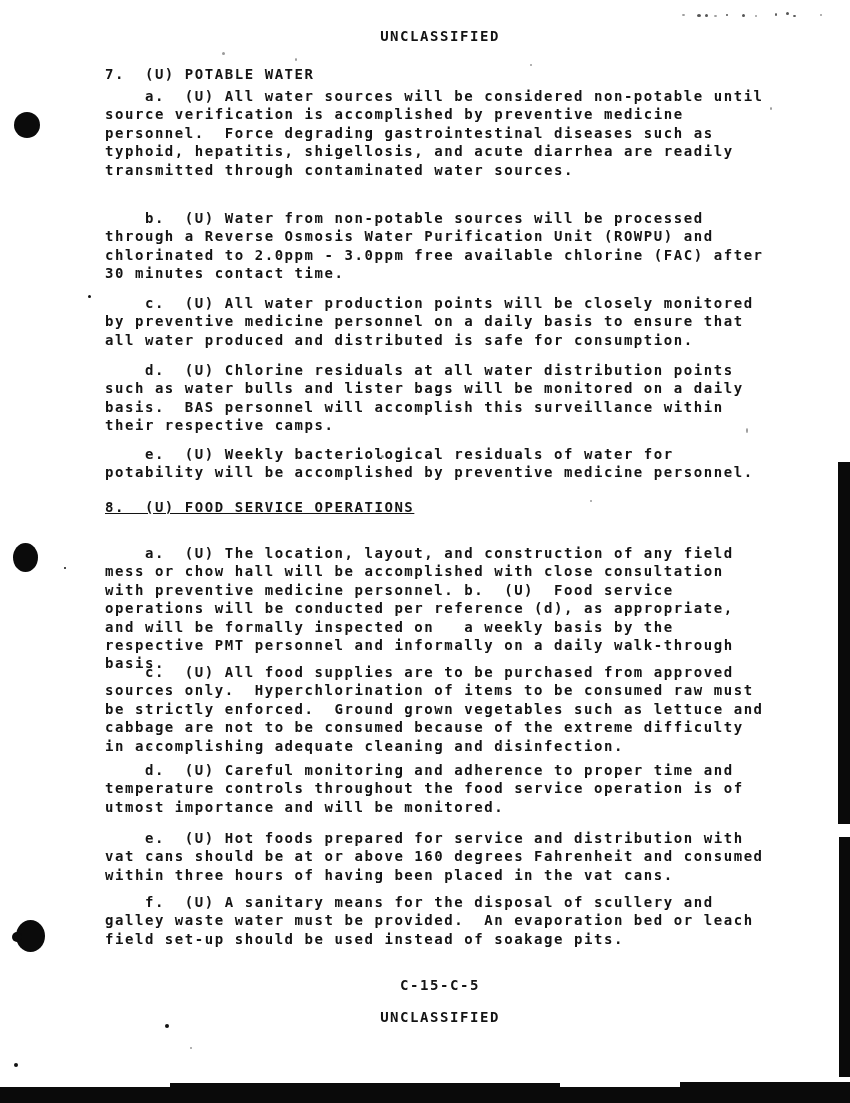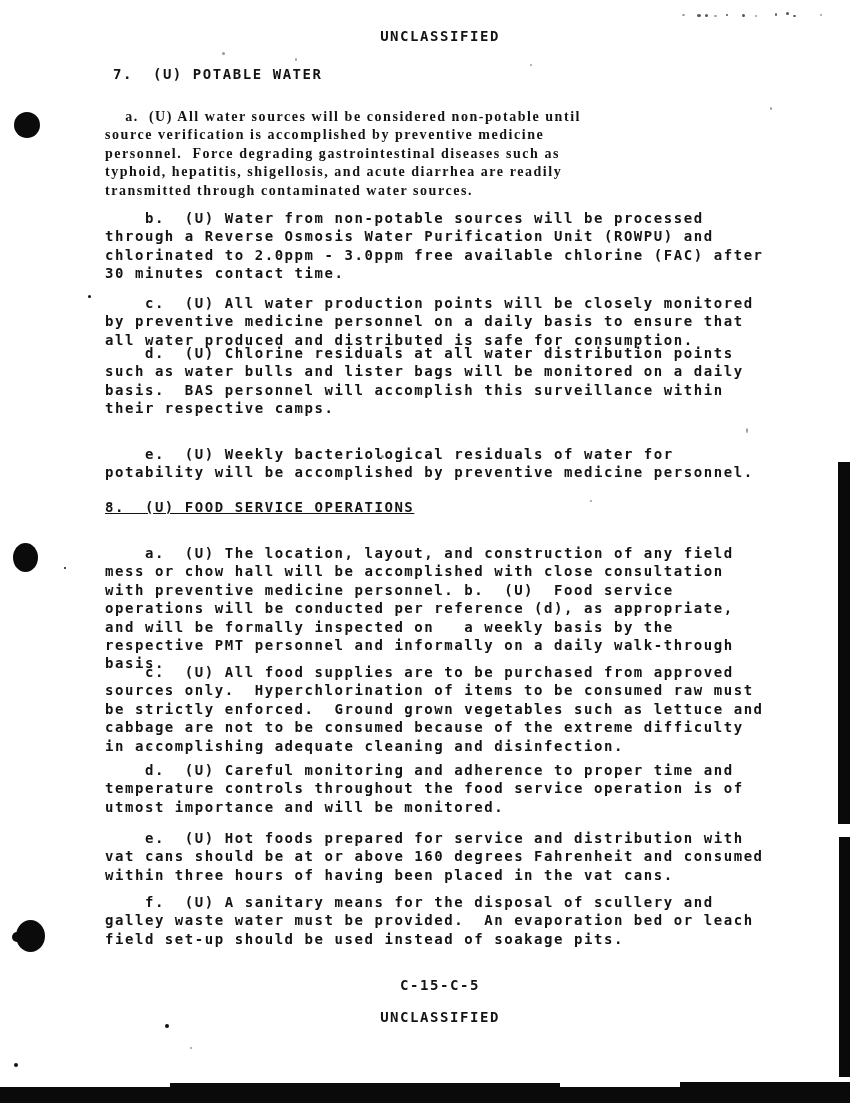--- a/index.html
+++ b/index.html
@@ -24,38 +24,38 @@
   .speck.dark{background:#111;}
   .speck.light{background:#9a9a9a;}
 </style>
 </head>
 <body>
 
 <div id="page">
 
   <div class="centered" style="top:27px;">UNCLASSIFIED</div>
 
-  <div class="heading" style="top:65px;margin-left:8px;">7.  (U) POTABLE WATER</div>
+  <div class="heading" style="top:65px;">7.  (U) POTABLE WATER</div>
 
-  <div class="para" style="top:108px;font-family:Liberation Serif, serif;">    a.  (U) All water sources will be considered non-potable until
+  <div class="para" style="top:87px;">    a.  (U) All water sources will be considered non-potable until
 source verification is accomplished by preventive medicine
 personnel.  Force degrading gastrointestinal diseases such as
 typhoid, hepatitis, shigellosis, and acute diarrhea are readily
 transmitted through contaminated water sources.</div>
 
   <div class="para" style="top:209px;">    b.  (U) Water from non-potable sources will be processed
 through a Reverse Osmosis Water Purification Unit (ROWPU) and
 chlorinated to 2.0ppm - 3.0ppm free available chlorine (FAC) after
 30 minutes contact time.</div>
 
   <div class="para" style="top:294px;">    c.  (U) All water production points will be closely monitored
 by preventive medicine personnel on a daily basis to ensure that
 all water produced and distributed is safe for consumption.</div>
 
-  <div class="para" style="top:344px;">    d.  (U) Chlorine residuals at all water distribution points
+  <div class="para" style="top:361px;">    d.  (U) Chlorine residuals at all water distribution points
 such as water bulls and lister bags will be monitored on a daily
 basis.  BAS personnel will accomplish this surveillance within
 their respective camps.</div>
 
   <div class="para" style="top:445px;">    e.  (U) Weekly bacteriological residuals of water for
 potability will be accomplished by preventive medicine personnel.</div>
 
   <div class="heading" style="top:498px;text-decoration:underline;">8.  (U) FOOD SERVICE OPERATIONS</div>
 
   <div class="para" style="top:544px;">    a.  (U) The location, layout, and construction of any field

